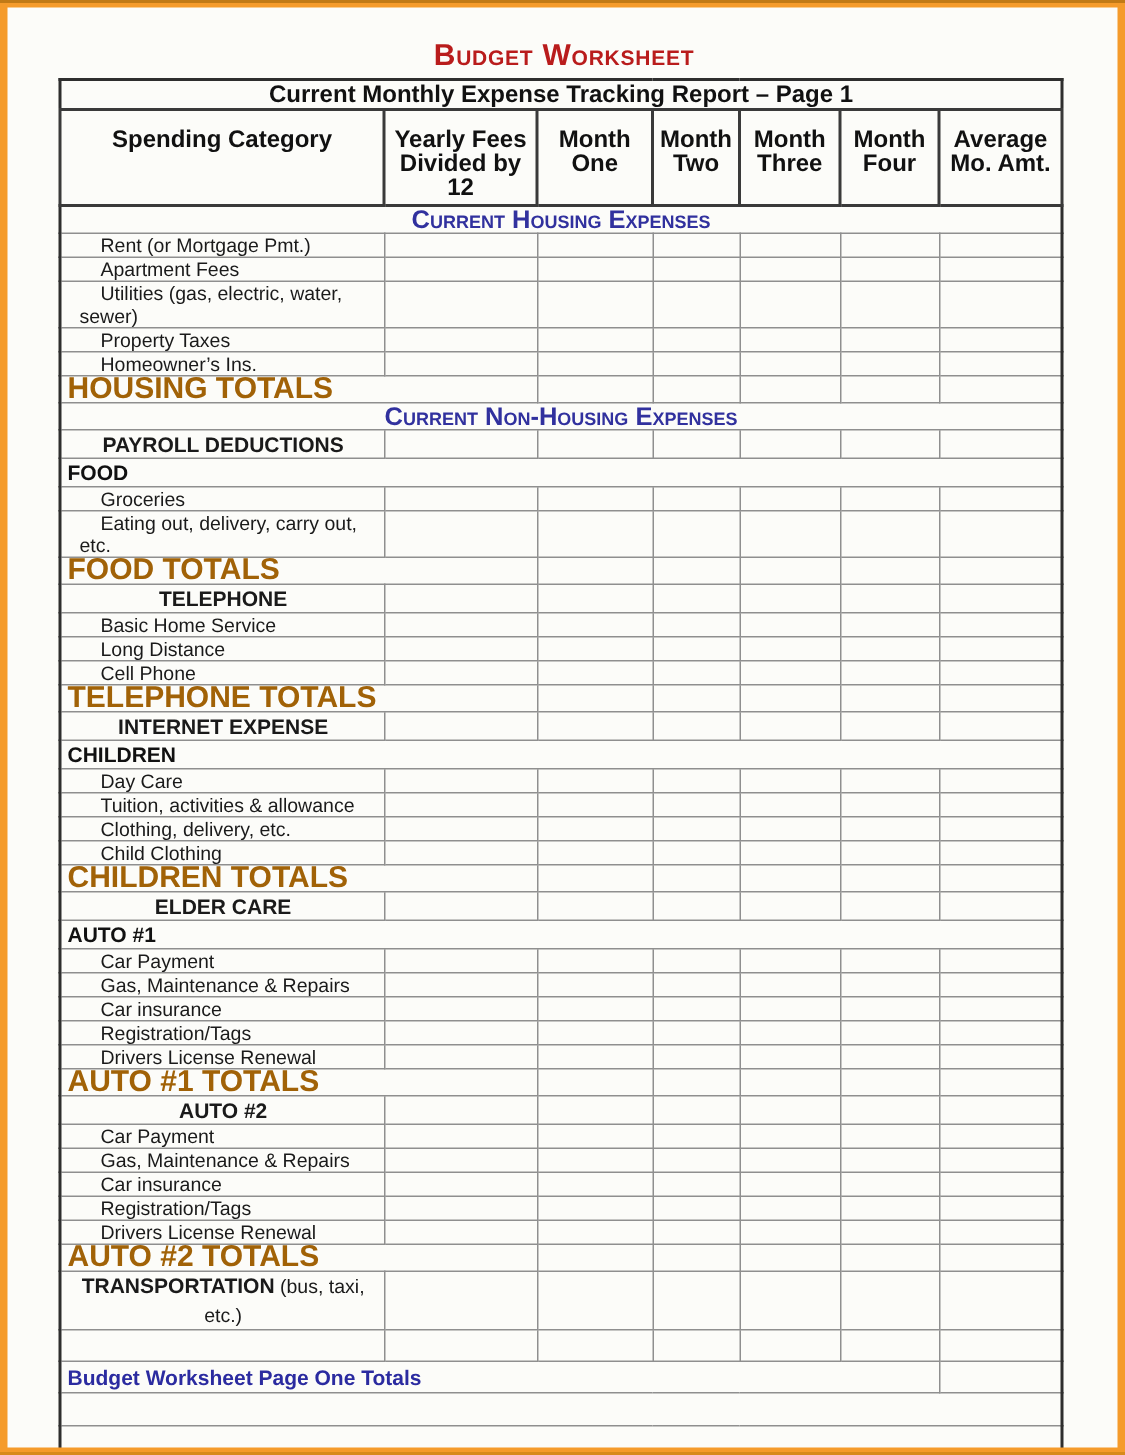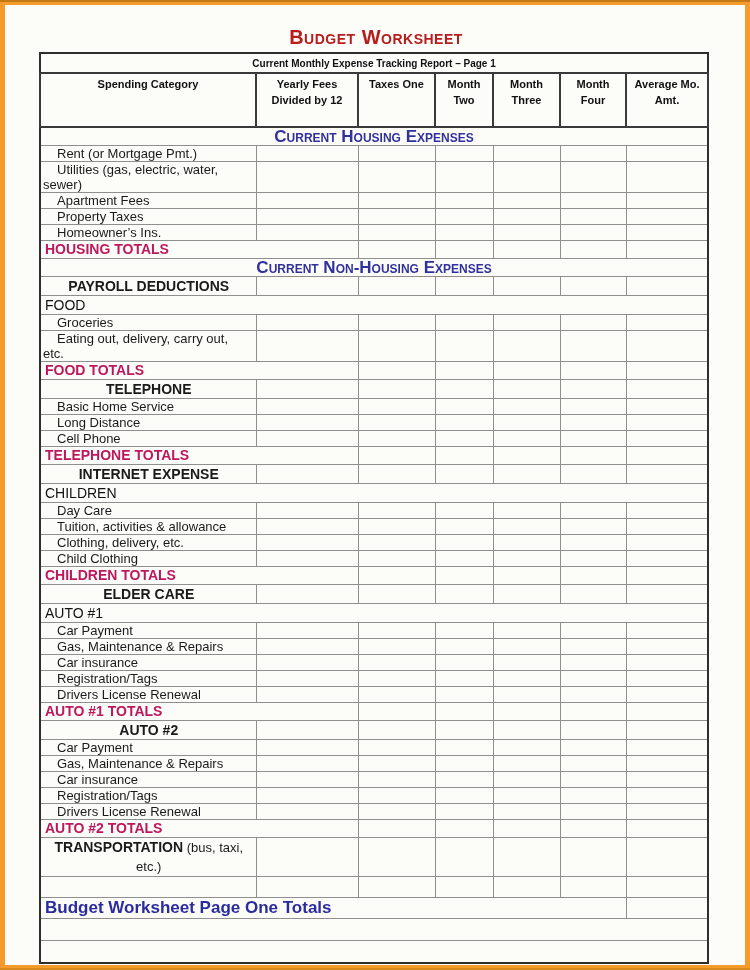--- a/index.html
+++ b/index.html
@@ -26,54 +26,54 @@
   }
   table.ws{border:2px solid #2e2e2e;}
   td{
     border:1px solid #8f8f8f;
     font-size:13px;color:#1a1a1a;
     padding:0 3px;vertical-align:top;line-height:15px;
     overflow:hidden;
   }
   
   .r-title td{
-    font-weight:bold;font-size:10px;text-align:center;height:17px;line-height:17px;
+    font-weight:bold;font-size:16px;text-align:center;height:17px;line-height:17px;
     border-bottom:2px solid #3a3a3a;padding:1px 2px 0 2px;color:#111;
   }
   
   .r-colhead td{
-    font-weight:bold;font-size:11px;text-align:center;height:50px;
-    border:2px solid #3a3a3a;padding-top:2px;color:#111;line-height:16px;
+    font-weight:bold;font-size:16px;text-align:center;height:50px;
+    border:2px solid #3a3a3a;padding-top:12px;color:#111;line-height:16px;
   }
   
   .r-section td{
     text-align:center;font-variant:small-caps;font-weight:bold;font-size:17px;
     color:#31319e;height:16px;line-height:16px;padding:1px 0 0 0;
   }
   
-  .r-item td.label{padding-left:2px;text-indent:14px;}
+  .r-item td.label{padding-left:12px;text-indent:14px;}
   .r-item td{height:15px;}
   
   .r-cat td{height:18px;}
   .r-cat td.label{font-weight:bold;font-size:14px;padding-left:4px;line-height:18px;text-indent:0;text-align:center;}
   .r-cat td.label .suffix{font-weight:normal;font-size:13px;}
   .r-catspan td{
-    font-weight:normal;font-size:14px;padding-left:4px;height:18px;line-height:18px;color:#111;margin-left:48px;
+    font-weight:bold;font-size:14px;padding-left:4px;height:18px;line-height:18px;color:#111;margin-left:48px;
   }
   
   .r-total td{height:16px;}
   .r-total td.label{
-    font-weight:bold;font-size:14px;color:#be185d;padding-left:4px;line-height:17px;
+    font-weight:bold;font-size:20px;color:#a16207;padding-left:4px;line-height:17px;
   }
   
   .r-emptycells td{height:20px;}
   
   .r-grand td{height:20px;}
   .r-grand td.label{
-    font-weight:bold;font-size:17px;color:#2b2ba0;padding-left:4px;line-height:20px;
+    font-weight:bold;font-size:14px;color:#2b2ba0;padding-left:4px;line-height:20px;
   }
   
   .r-emptyspan td{height:21px;}
 </style>
 </head>
 <body>
 
 <div class="frame-top"></div>
 <div class="frame"></div>
 <div class="frame-bottom"></div>
@@ -90,51 +90,51 @@
       <col style="width: 66px;">
       <col style="width: 82px;">
     </colgroup>
   <thead>
     <tr class="r-title">
       <td colspan="7">Current Monthly Expense Tracking Report – Page 1</td>
     </tr>
     <tr class="r-colhead">
       <td>Spending Category</td>
       <td>Yearly Fees Divided by 12</td>
-      <td>Taxes One</td>
+      <td>Month One</td>
       <td>Month Two</td>
       <td>Month Three</td>
       <td>Month Four</td>
       <td>Average Mo. Amt.</td>
     </tr>
   </thead>
   <tbody id="rows">
       <tr class="r-section">
         <td colspan="7" class="label">Current Housing Expenses</td>
       </tr>
       <tr class="r-item">
         <td class="label">Rent (or Mortgage Pmt.)</td>
         <td class="cell"></td>
         <td class="cell"></td>
         <td class="cell"></td>
         <td class="cell"></td>
         <td class="cell"></td>
         <td class="cell"></td>
       </tr>
       <tr class="r-item">
+        <td class="label">Apartment Fees</td>
+        <td class="cell"></td>
+        <td class="cell"></td>
+        <td class="cell"></td>
+        <td class="cell"></td>
+        <td class="cell"></td>
+        <td class="cell"></td>
+      </tr>
+      <tr class="r-item">
         <td class="label">Utilities (gas, electric, water, sewer)</td>
-        <td class="cell"></td>
-        <td class="cell"></td>
-        <td class="cell"></td>
-        <td class="cell"></td>
-        <td class="cell"></td>
-        <td class="cell"></td>
-      </tr>
-      <tr class="r-item">
-        <td class="label">Apartment Fees</td>
         <td class="cell"></td>
         <td class="cell"></td>
         <td class="cell"></td>
         <td class="cell"></td>
         <td class="cell"></td>
         <td class="cell"></td>
       </tr>
       <tr class="r-item">
         <td class="label">Property Taxes</td>
         <td class="cell"></td>

